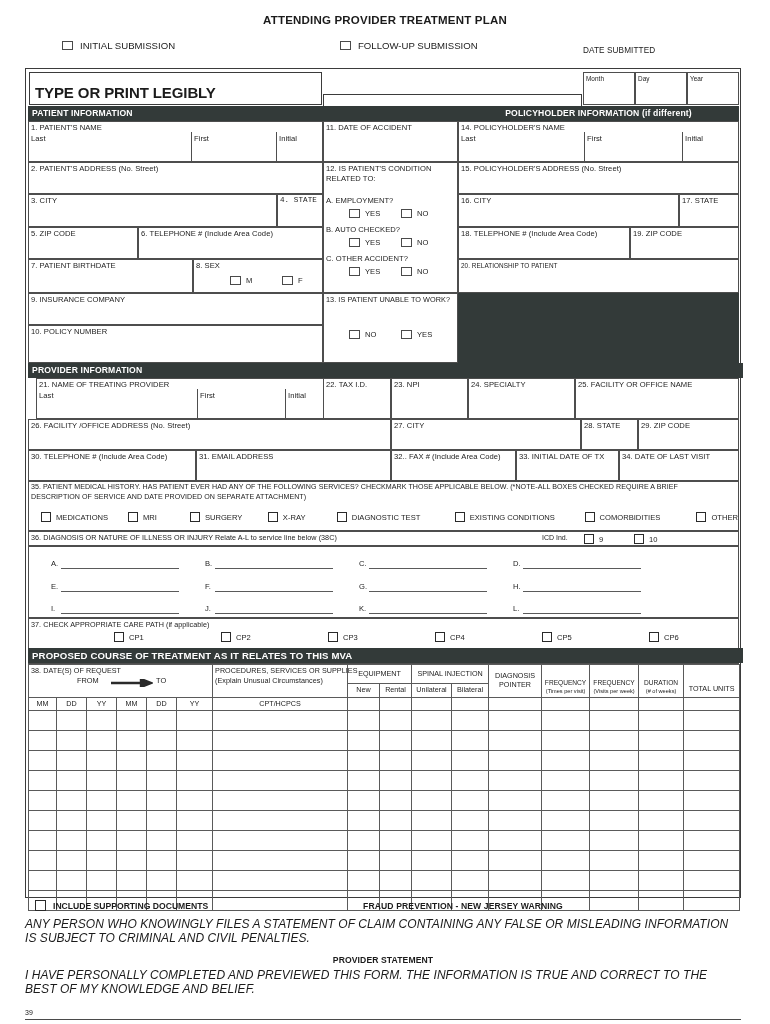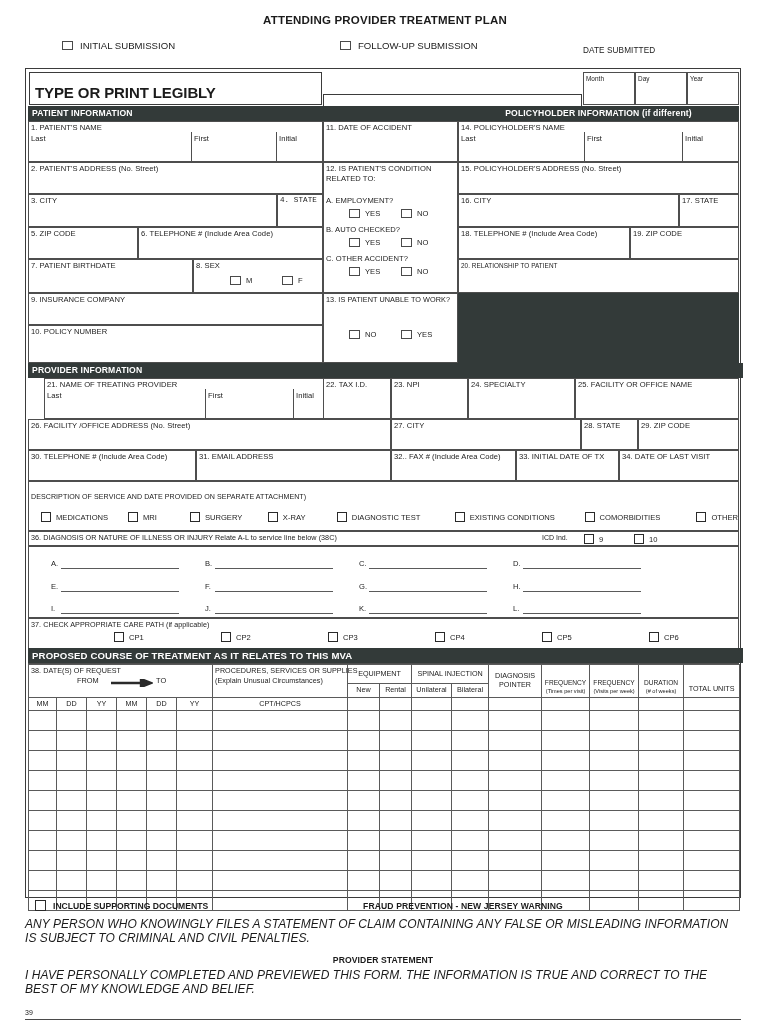--- a/index.html
+++ b/index.html
@@ -250,21 +250,21 @@
     </div>
 
     <div class="cell" style="left:430px;top:188px;width:281px;height:34px;">
       <div class="lab sm">20. RELATIONSHIP TO PATIENT</div>
     </div>
 
     <div style="position:absolute;left:430px;top:222px;width:281px;height:70px;background:#333a39;"></div>
 
     <div style="position:absolute;left:0;top:292px;width:711px;" class="band">PROVIDER INFORMATION</div>
 
-    <div class="cell" style="left:16px;top:307px;width:295px;height:41px;">
+    <div class="cell" style="left:8px;top:307px;width:295px;height:41px;">
       <div class="lab">21. NAME OF TREATING PROVIDER</div>
       <div class="lab" style="position:absolute;left:0;top:11px;">Last</div>
       <div style="position:absolute;left:160px;top:10px;bottom:0;border-left:1px solid #4e4e4e;"></div>
       <div class="lab" style="position:absolute;left:161px;top:11px;">First</div>
       <div style="position:absolute;left:248px;top:10px;bottom:0;border-left:1px solid #4e4e4e;"></div>
       <div class="lab" style="position:absolute;left:249px;top:11px;">Initial</div>
     </div>
     <div class="cell" style="left:295px;top:307px;width:68px;height:41px;">
       <div class="lab">22. TAX I.D.</div>
     </div>
@@ -301,20 +301,21 @@
       <div class="lab">32.. FAX # (Include Area Code)</div>
     </div>
     <div class="cell" style="left:488px;top:379px;width:103px;height:31px;">
       <div class="lab">33. INITIAL DATE OF TX</div>
     </div>
     <div class="cell" style="left:591px;top:379px;width:120px;height:31px;">
       <div class="lab">34. DATE OF LAST VISIT</div>
     </div>
 
     <div class="cell" style="left:0;top:410px;width:711px;height:50px;">
+      <div class="lab" style="font-size:7.1px;">35. PATIENT MEDICAL HISTORY. HAS PATIENT EVER HAD ANY OF THE FOLLOWING SERVICES?   CHECKMARK THOSE APPLICABLE BELOW.  (*NOTE-ALL BOXES CHECKED REQUIRE A BRIEF</div>
       <div class="lab" style="position:absolute;left:0;top:10px;font-size:7.1px;">DESCRIPTION OF SERVICE AND DATE PROVIDED ON SEPARATE ATTACHMENT)</div>
       <div style="position:absolute;left:0;right:0;top:30px;display:flex;align-items:center;padding-left:12px;">
         <div class="yesno" style="width:87px;">
           <span class="cb sq"></span>
           <span>MEDICATIONS</span>
         </div>
         <div class="yesno" style="width:62px;">
           <span class="cb sq"></span>
           <span>MRI</span>
         </div>

